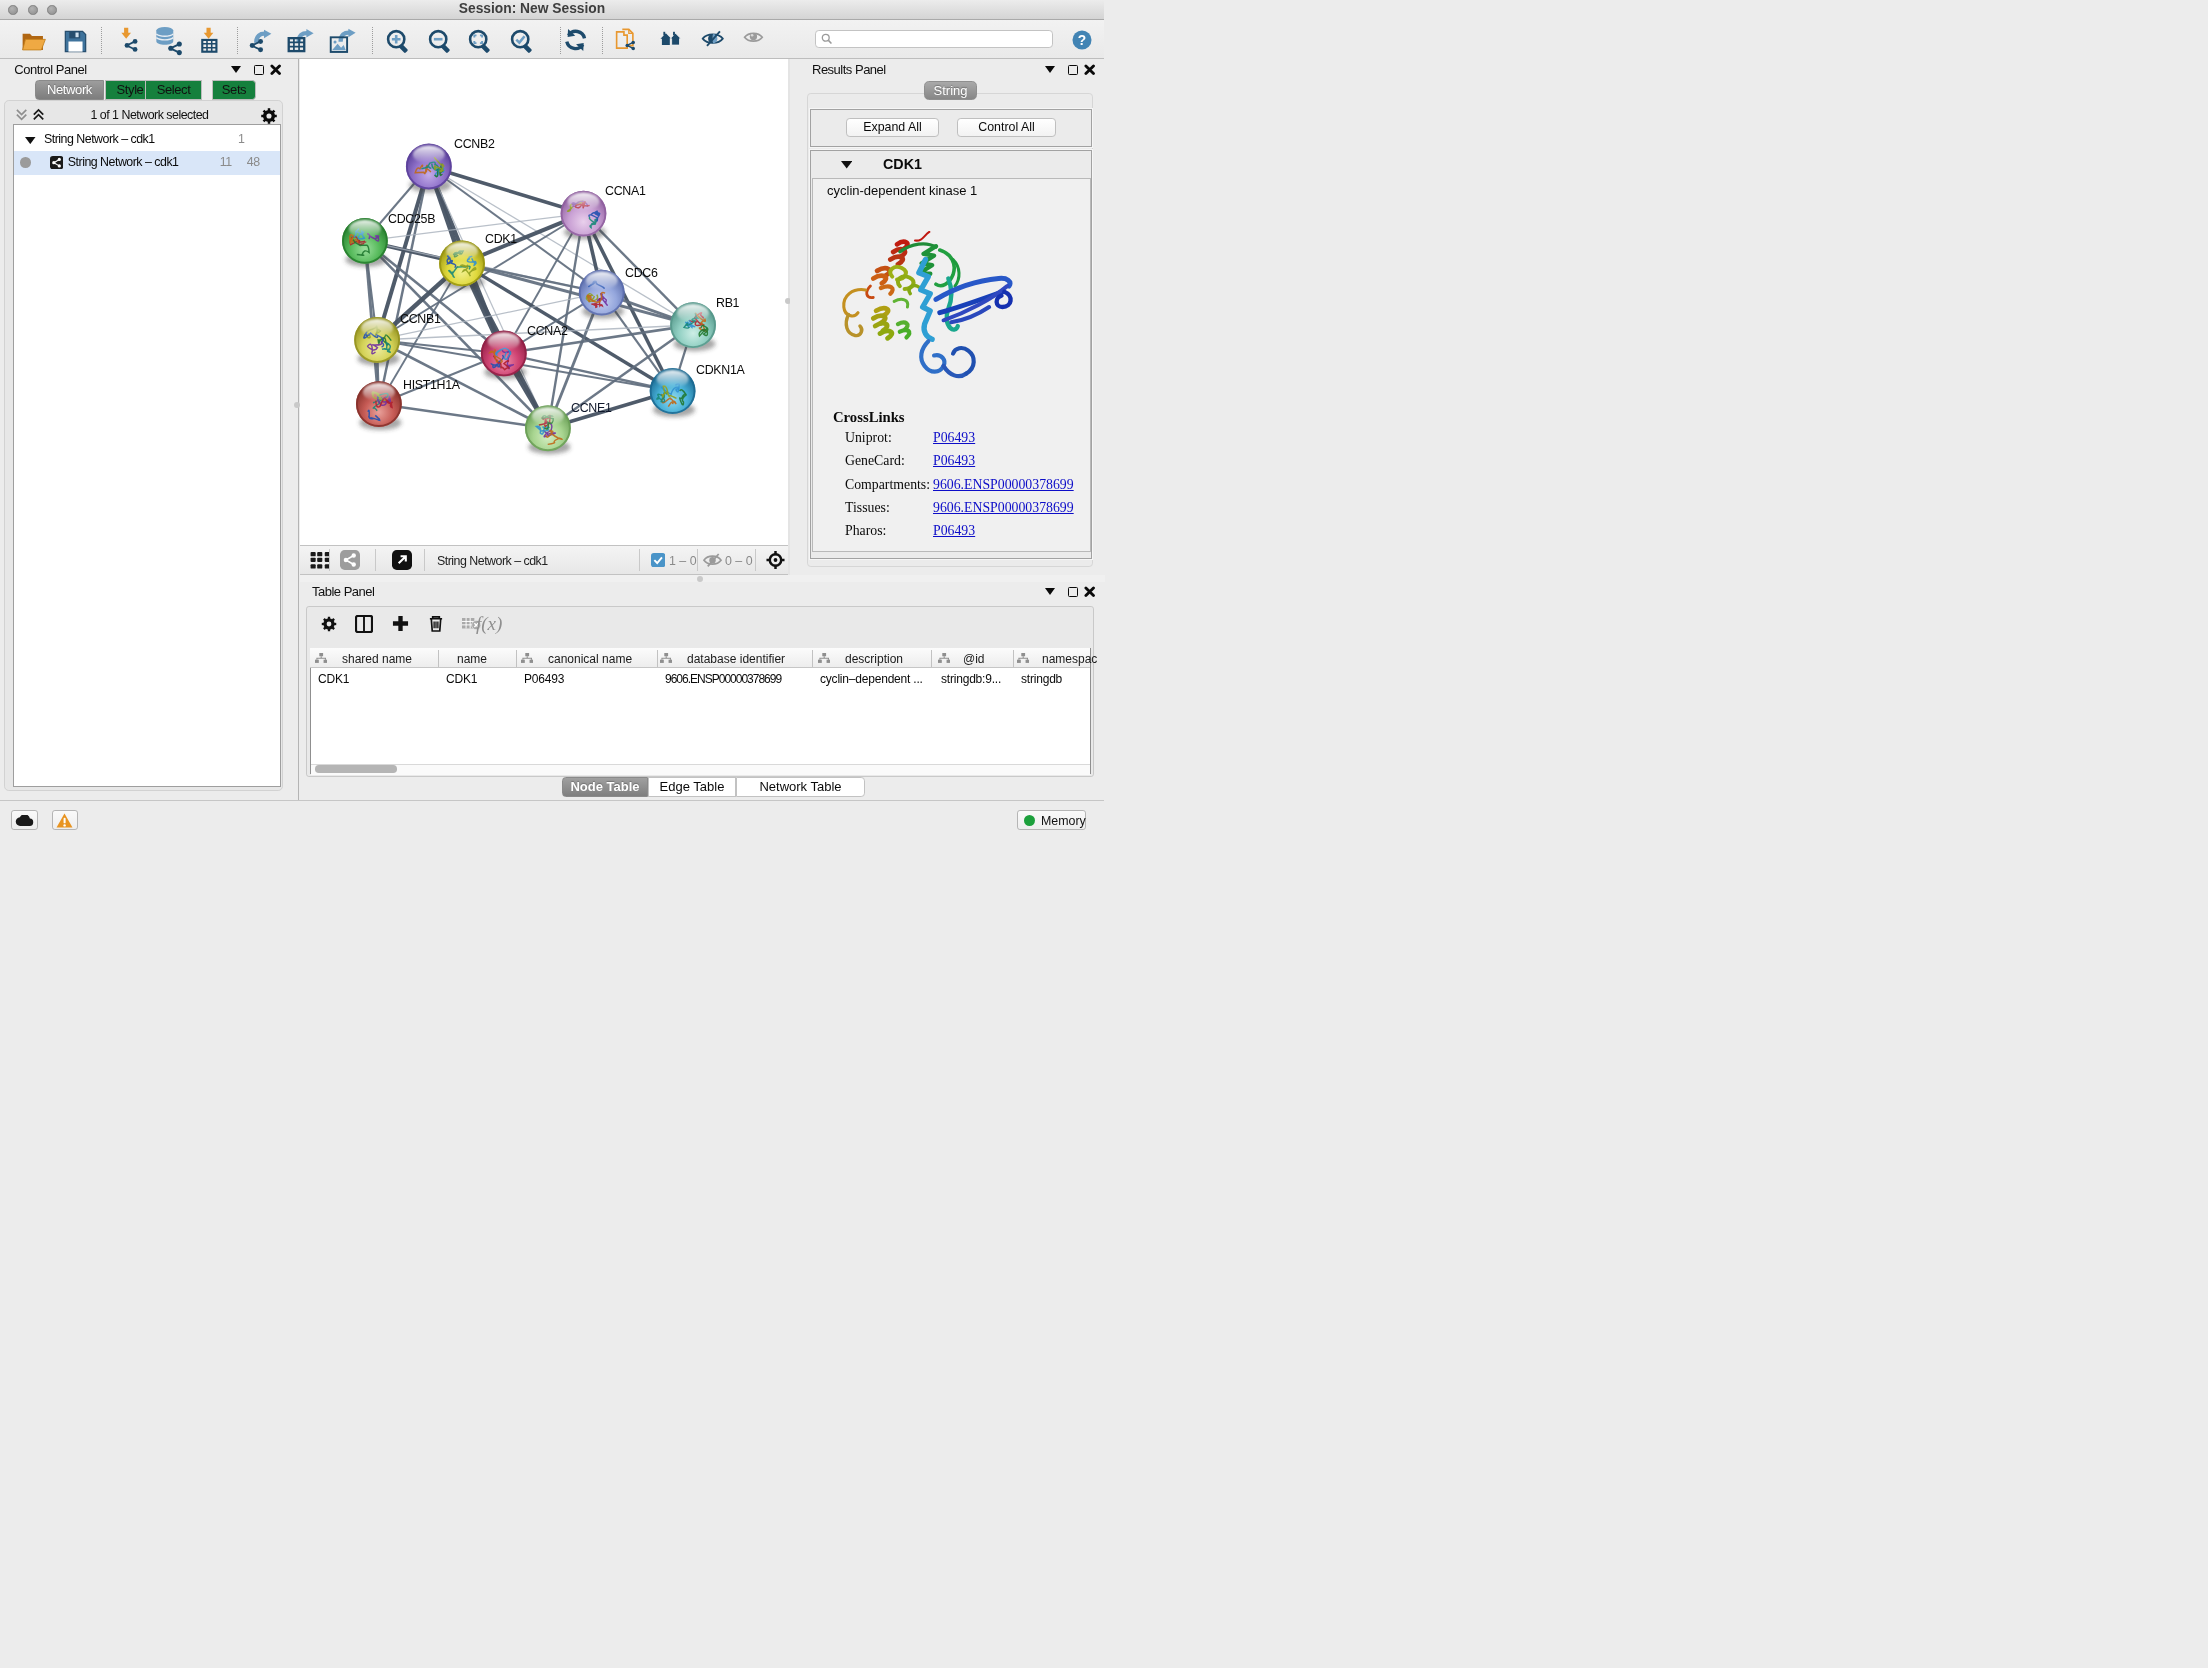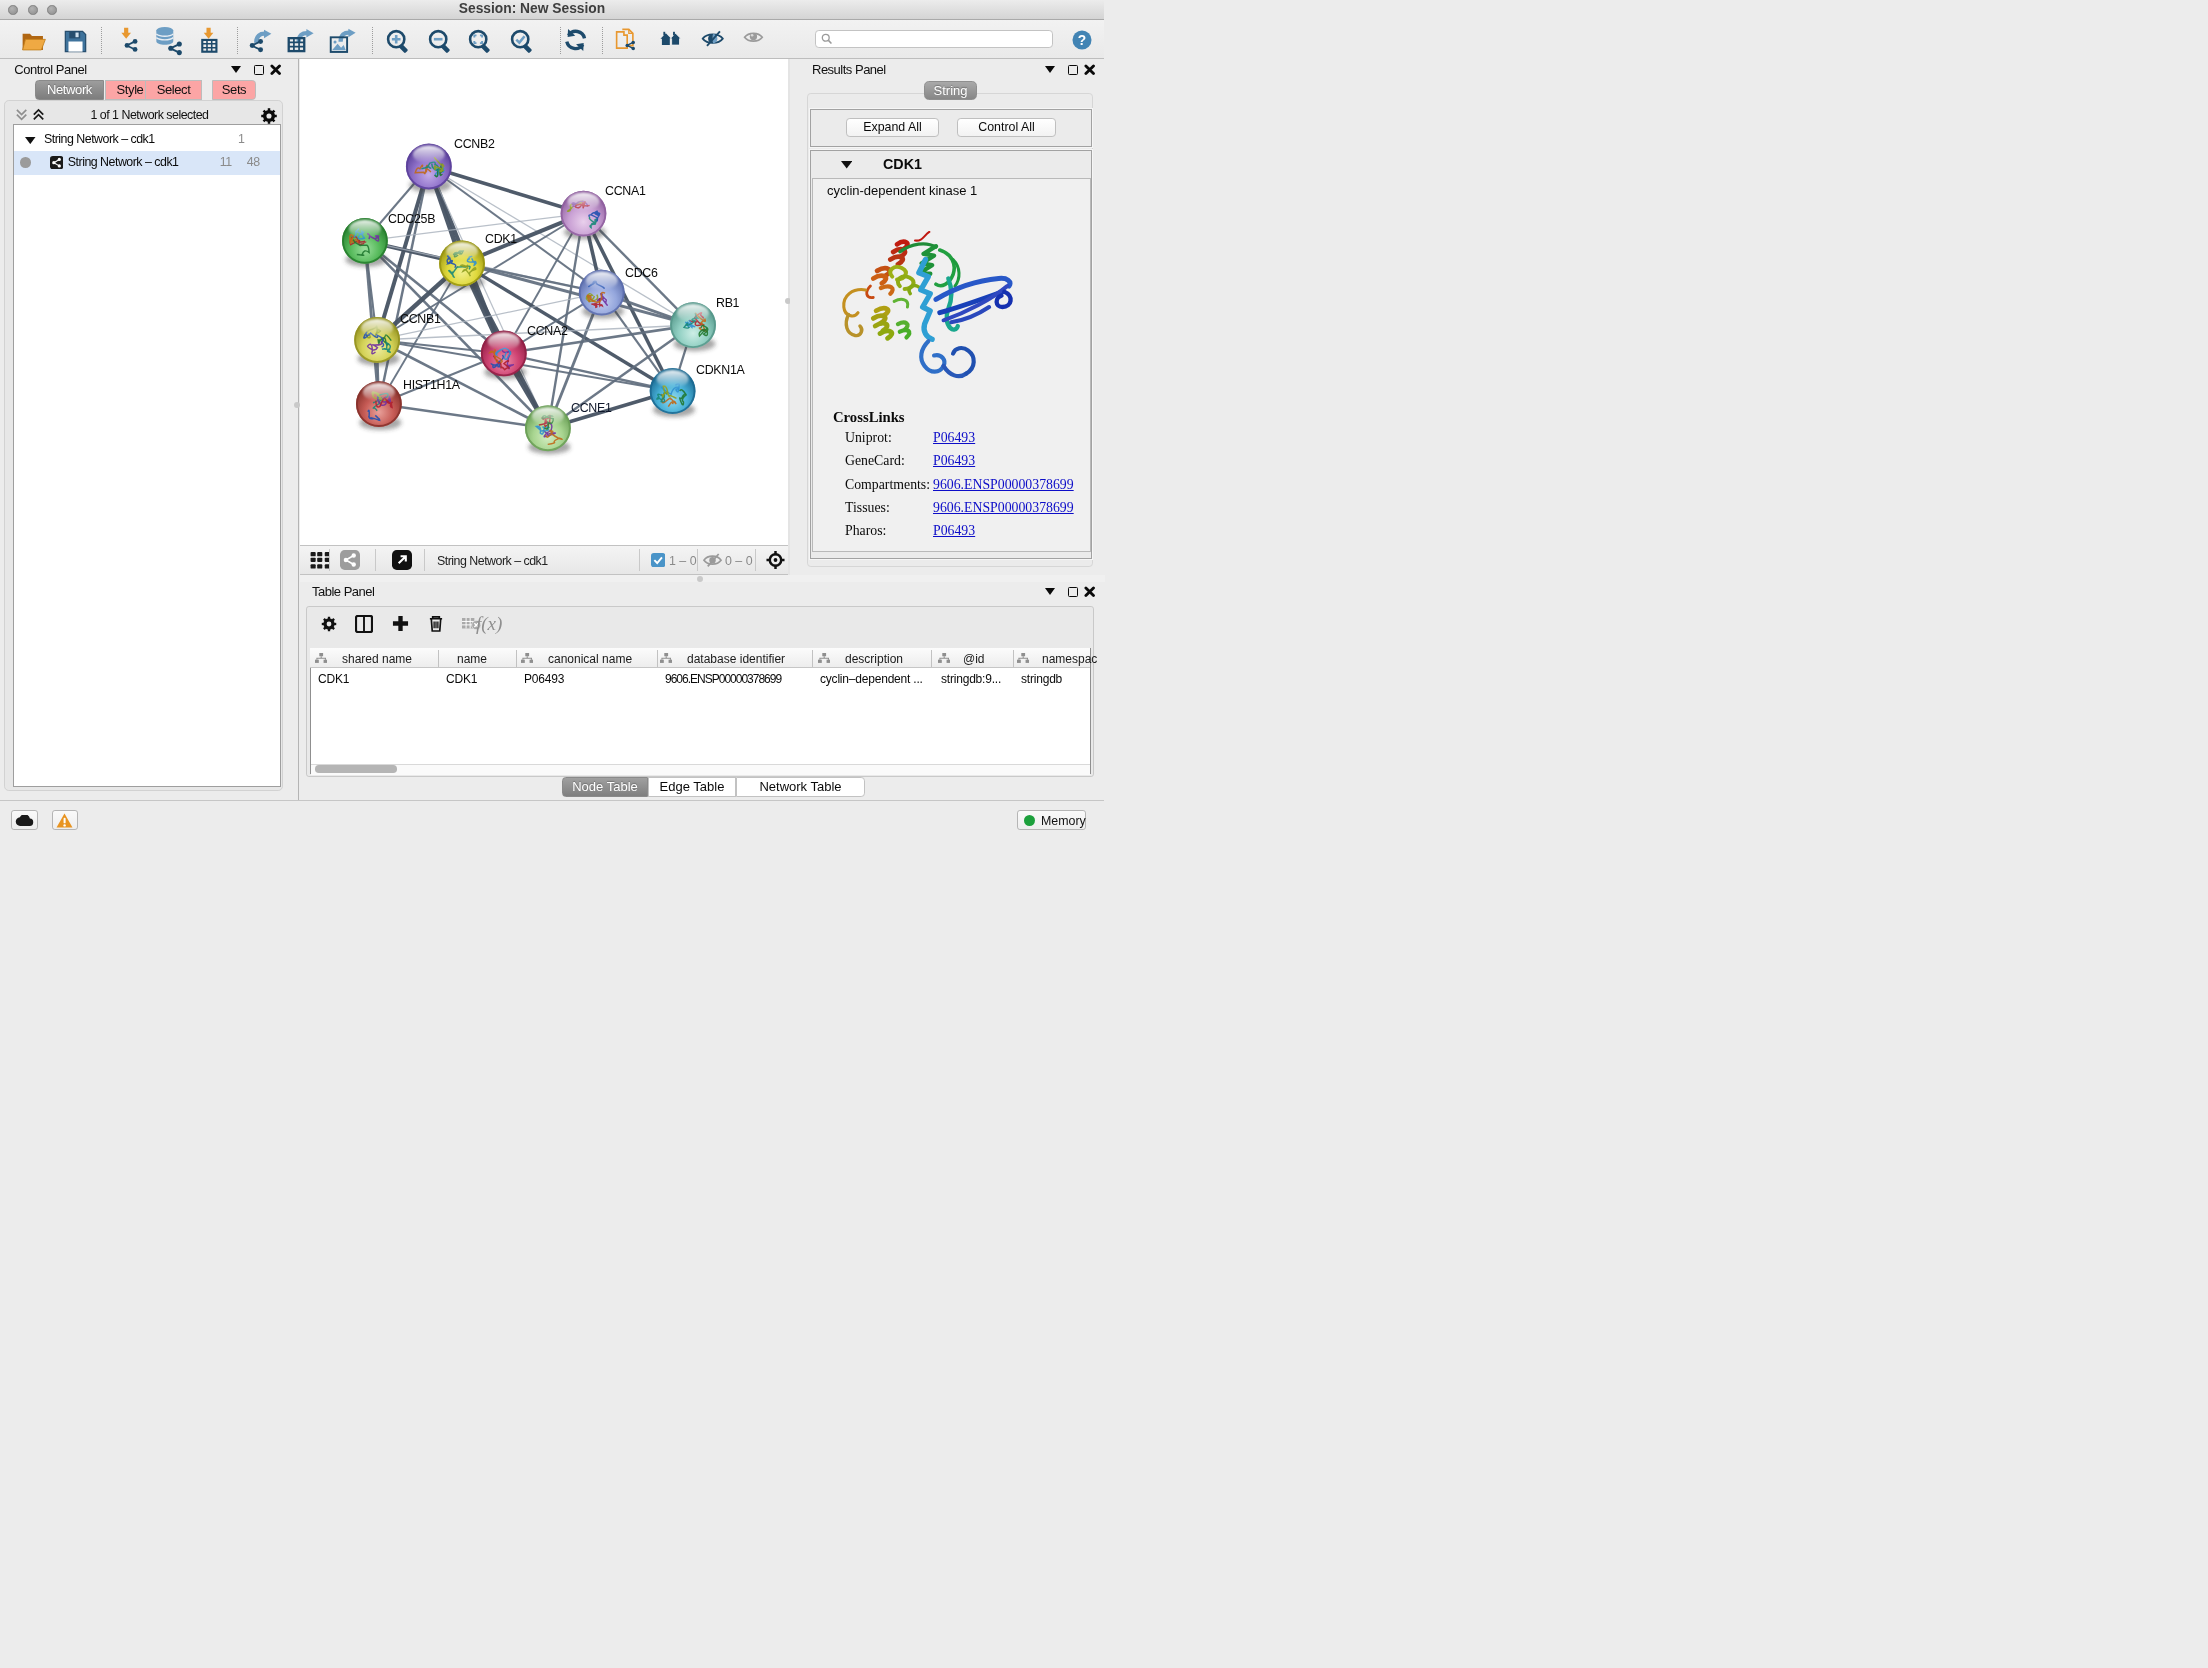--- a/index.html
+++ b/index.html
@@ -16,21 +16,21 @@
 .tsep{position:absolute;top:27px;height:27px;width:0;border-left:1.5px dotted #9d9d9d;}
 .searchbox{position:absolute;left:815px;top:29.5px;width:238px;height:18px;background:#fff;
  border:1px solid #c3c3c3;border-radius:3.8px;}
 .panel-title{font-size:13px;color:#111;letter-spacing:-0.5px;}
 
 .wc-tri{position:absolute;width:0;height:0;border-left:5.7px solid transparent;
  border-right:5.7px solid transparent;border-top:7.6px solid #0a0a0a;}
 .wc-sq{position:absolute;width:9.5px;height:9.5px;border:1.6px solid #0a0a0a;border-radius:1.4px;background:transparent;}
 
 #cpanel{position:absolute;left:0;top:59px;width:299px;height:741px;background:#ececec;border-right:1px solid #b4b4b4;}
-.tab{position:absolute;top:80px;height:20px;border:1px solid #bcbcbc;background:#fca5a5;
+.tab{position:absolute;top:80px;height:20px;border:1px solid #bcbcbc;background:#15803d;
  color:#111;font-size:13px;letter-spacing:-0.4px;text-align:center;line-height:18px;}
 .tab.sel{background:linear-gradient(#9d9d9d,#7d7d7d);color:#fff;border-color:#8a8a8a;text-shadow:0 -1px 1px rgba(0,0,0,.25);}
 #cp-sub{position:absolute;left:3.8px;top:100px;width:279px;height:691px;background:#e7e7e7;
  border:1px solid #d2d2d2;border-radius:4.8px;}
 #tree{position:absolute;left:13px;top:124px;width:268px;height:663px;background:#fff;border:1px solid #9e9e9e;}
 .trow{position:absolute;left:0;width:266px;height:24px;font-size:12.4px;color:#0a0a0a;letter-spacing:-0.5px;}
 .num{position:absolute;color:#8b8b8b;font-size:12.4px;}
 
 #rpanel{position:absolute;left:790px;top:59px;width:314px;height:516px;background:#ececec;}
 #stringtab{position:absolute;left:924px;top:81px;width:53px;height:19px;border-radius:4.8px;
@@ -49,21 +49,21 @@
  border:1px solid #c9c9c9;border-radius:2.9px;}
 #tbox{position:absolute;left:310px;top:648px;width:781px;height:126px;background:#fff;border:1px solid #8f8f8f;}
 #thead{position:absolute;left:310px;top:648px;width:780px;height:20.4px;
  background:linear-gradient(#fcfcfc,#ededed);border-bottom:1px solid #c6c6c6;}
 .hsep{position:absolute;top:650px;height:17px;width:0;border-left:1px solid #c2c2c2;}
 .hlab{position:absolute;top:652px;font-size:12px;color:#1a1a1a;}
 .dcell{position:absolute;top:672px;font-size:12px;letter-spacing:-0.2px;color:#0a0a0a;}
 .tight{letter-spacing:-1px;}
 .btab{position:absolute;top:777px;height:19.5px;border:1px solid #c2c2c2;background:#fff;color:#0a0a0a;
  font-size:13px;text-align:center;line-height:18px;}
-.btab.sel{background:linear-gradient(#a0a0a0,#7f7f7f);color:#fff;border-color:#8a8a8a;text-shadow:0 -1px 1px rgba(0,0,0,.25);}
+.btab.sel{background:linear-gradient(#a0a0a0,#7f7f7f);color:#fff;border-color:#8a8a8a;text-shadow:0 -1px 1px rgba(0,0,0,.25);font-weight:bold;}
 
 #status{position:absolute;left:0;top:800px;width:1104px;height:34px;background:#ececec;border-top:1px solid #c6c6c6;}
 .sbtn{position:absolute;top:810px;height:20px;background:linear-gradient(#fafafa,#eeeeee);
  border:1px solid #b5b5b5;border-radius:2.9px;}
 </style></head>
 <body>
 <div id="titlebar">
  <div class="tl" style="left:8px"></div>
  <div class="tl" style="left:28px"></div>
  <div class="tl" style="left:47px"></div>

